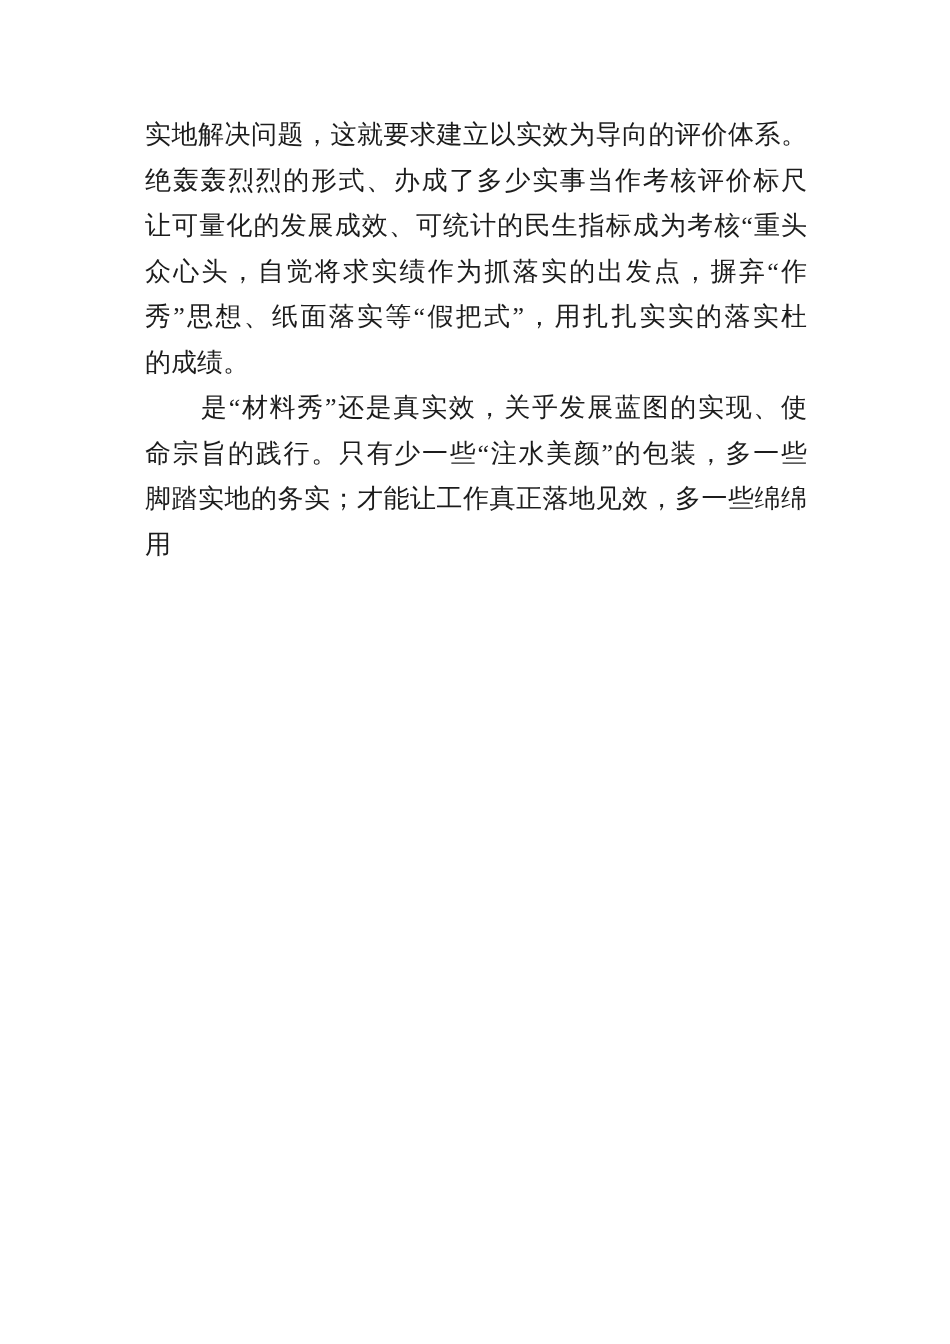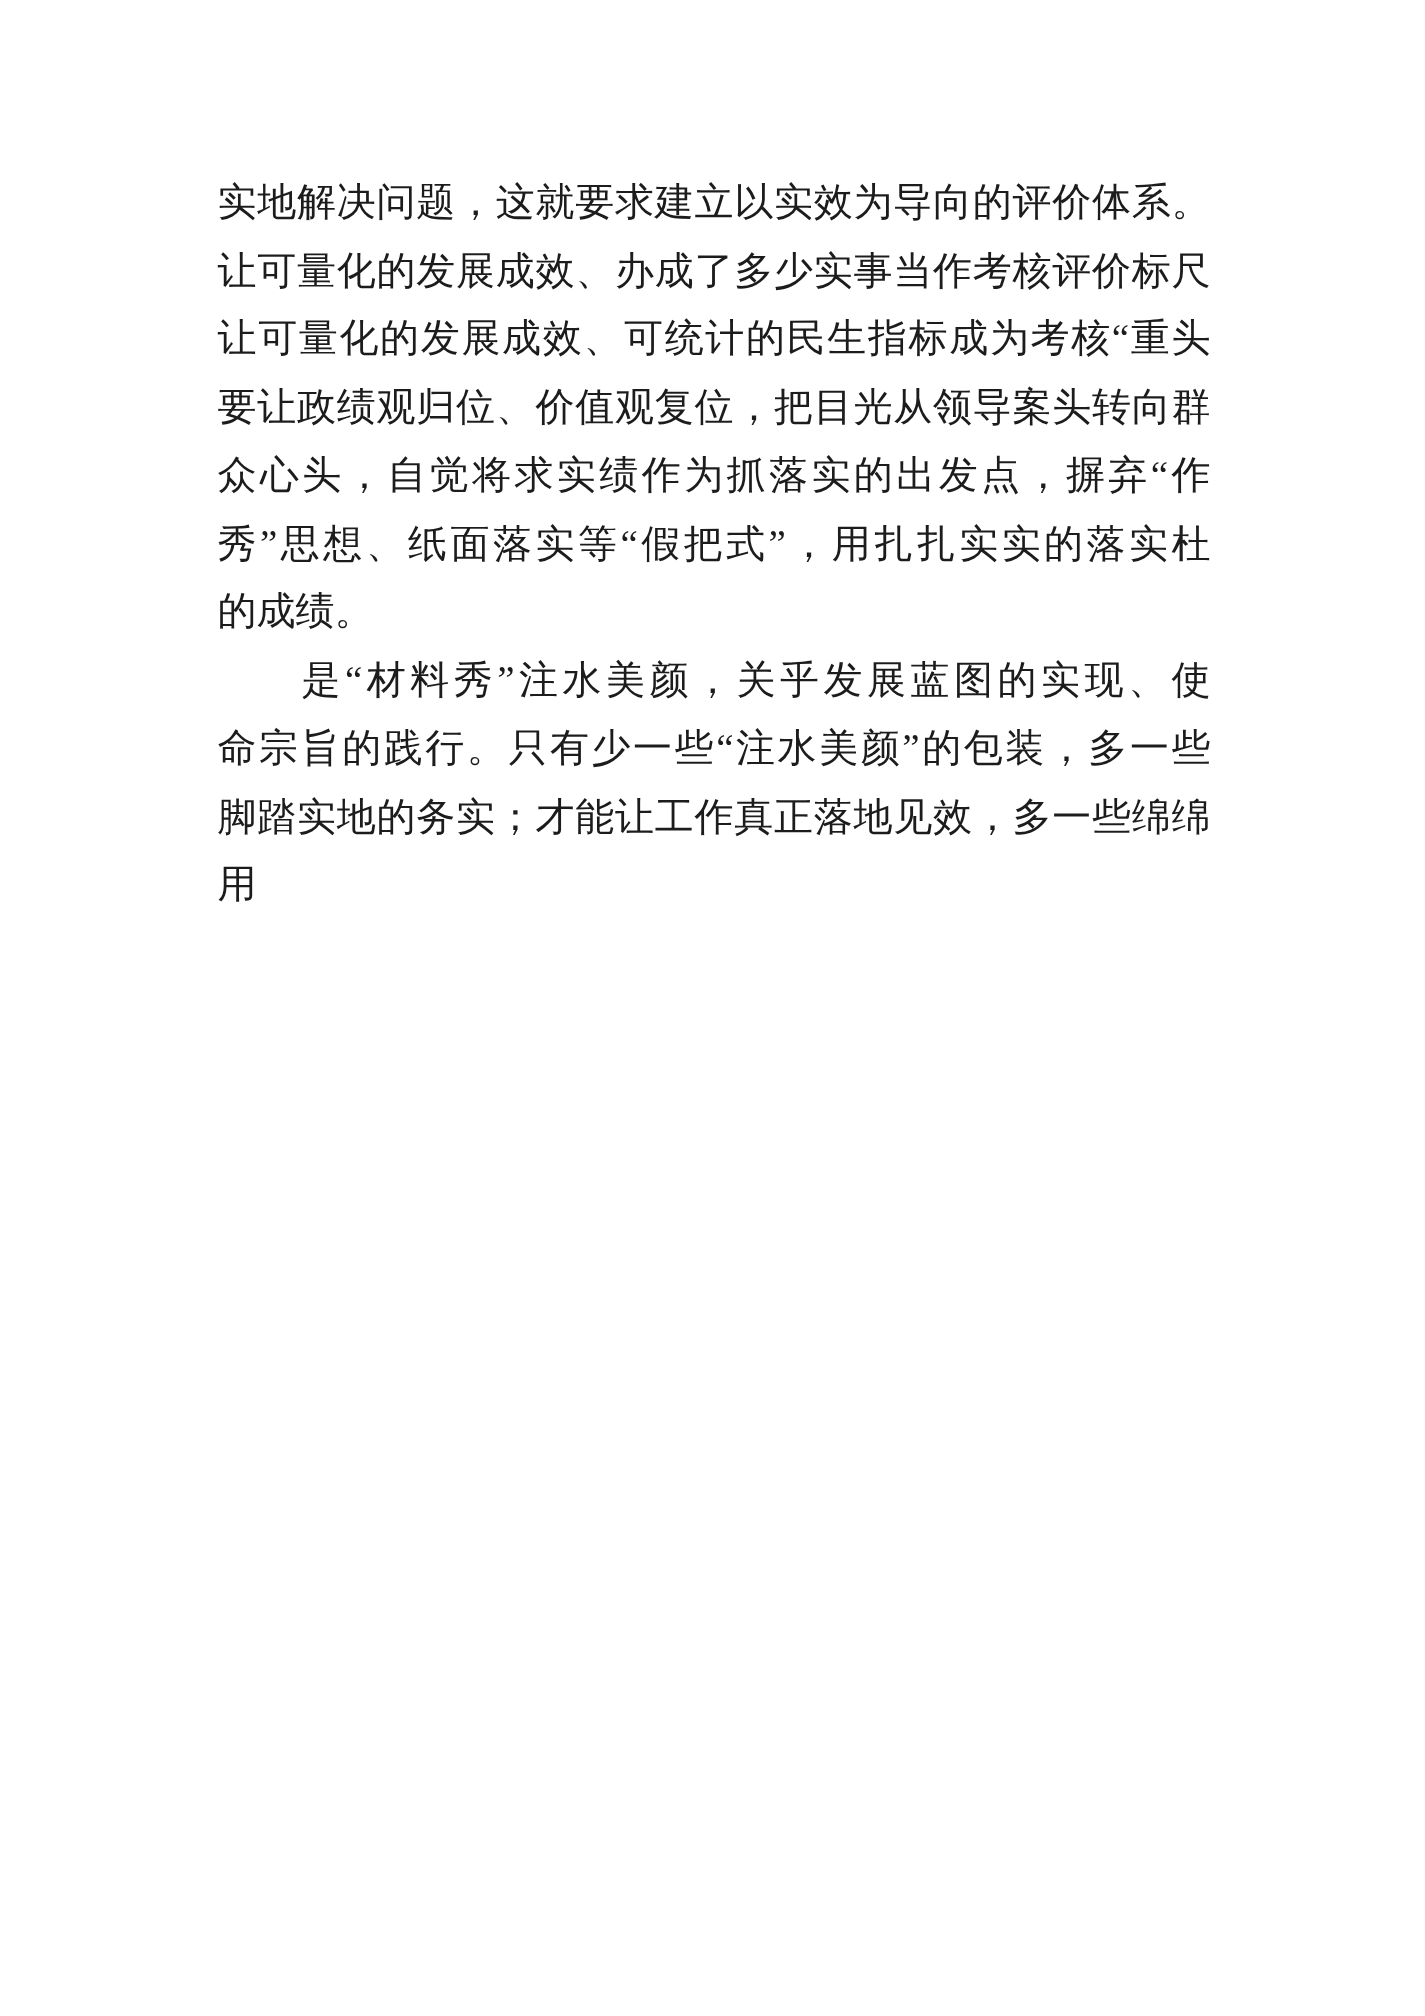--- a/index.html
+++ b/index.html
@@ -41,23 +41,22 @@
     font-family: Liberation Serif, serif;
     -moz-text-align-last: left;
   }
 </style>
 </head>
 <body>
 
 <div class="page">
   <div class="text-block">
       <div class="text-line">实地解决问题，这就要求建立以实效为导向的评价体系。</div>
-      <div class="text-line">让可量化的发展成效、办成了多少实事当作考核评价标尺</div>
+      <div class="text-line">绝轰轰烈烈的形式、办成了多少实事当作考核评价标尺</div>
       <div class="text-line">让可量化的发展成效、可统计的民生指标成为考核“重头</div>
-      <div class="text-line">要让政绩观归位、价值观复位，把目光从领导案头转向群</div>
       <div class="text-line">众心头，自觉将求实绩作为抓落实的出发点，摒弃“作</div>
       <div class="text-line">秀”思想、纸面落实等“假把式”，用扎扎实实的落实杜</div>
       <div class="text-line last">的成绩。</div>
-      <div class="text-line indent">是“材料秀”注水美颜，关乎发展蓝图的实现、使</div>
+      <div class="text-line indent">是“材料秀”还是真实效，关乎发展蓝图的实现、使</div>
       <div class="text-line">命宗旨的践行。只有少一些“注水美颜”的包装，多一些</div>
       <div class="text-line">脚踏实地的务实；才能让工作真正落地见效，多一些绵绵用</div>
     </div>
 </div>
 
 </body></html>

